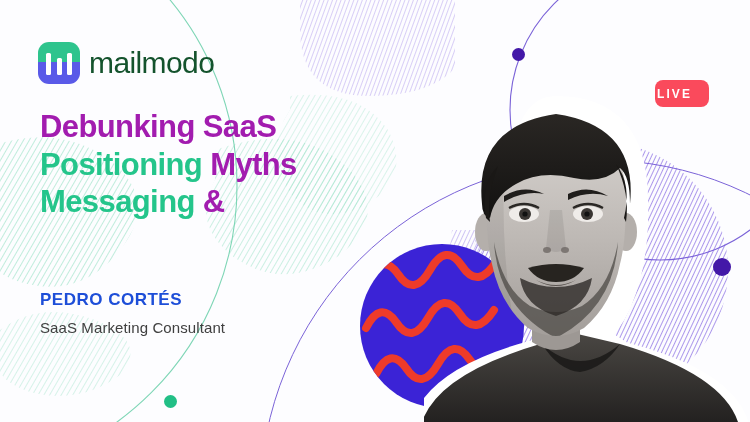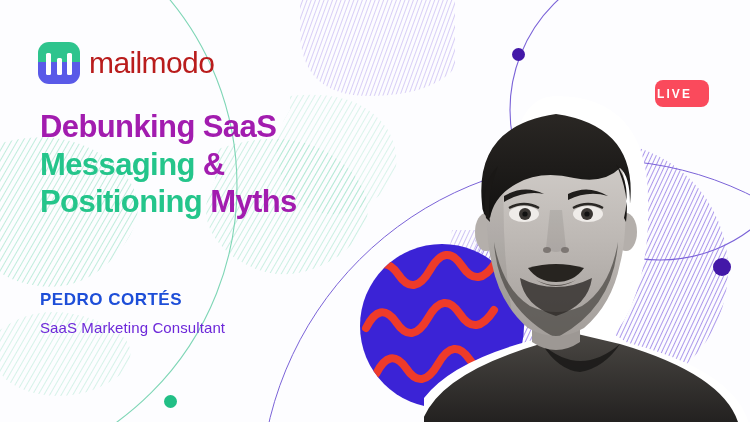--- a/index.html
+++ b/index.html
@@ -20,41 +20,41 @@
 
   
   #logo{position:absolute;left:38px;top:42px;display:flex;align-items:center;gap:9px;}
   #logo-mark{
     position:relative;width:42px;height:42px;border-radius:11px;
     background:linear-gradient(180deg,#2ec48d 0%,#2ec48d 47%,#5a5ae8 47%,#5a5ae8 100%);
     overflow:hidden;flex:none;
   }
   #logo-mark .bar{position:absolute;background:#ffffff;border-radius:1.5px;}
   #logo-word{
-    font-size:30px;letter-spacing:-0.6px;color:#b91c1c;
+    font-size:30px;letter-spacing:-0.6px;color:#14532d;
     font-weight:400;line-height:1;white-space:nowrap;
   }
 
   
   #headline{
     position:absolute;left:40px;top:108px;width:400px;
     font-size:31px;line-height:1.21;font-weight:700;letter-spacing:-0.6px;
   }
   #headline .ln{display:block;white-space:nowrap;}
   .c-purple{color:#a21caf;}
   .c-green{color:#24c58b;}
 
   
   #speaker{position:absolute;left:40px;top:290px;}
   #speaker-name{
     font-size:17px;font-weight:700;color:#1d4ed8;letter-spacing:0.5px;
     line-height:1.2;white-space:nowrap;
   }
   #speaker-role{
-    margin-top:9px;font-size:15px;font-weight:400;color:#6d28d9;
+    margin-top:9px;font-size:15px;font-weight:400;color:#404040;
     letter-spacing:0.1px;line-height:1.2;white-space:nowrap;
   }
 
   
   #live-badge{
     position:absolute;left:655px;top:80px;
     width:54px;height:27px;border-radius:8px;
     background:#fa4a5c;
     display:flex;align-items:center;justify-content:flex-start;
   }
@@ -246,24 +246,24 @@
 
   <div id="live-badge">
     <span>LIVE</span>
   </div>
 
   <div id="headline">
     <span class="ln">
       <span class="c-purple">Debunking SaaS</span>
     </span>
     <span class="ln">
-      <span class="c-green">Messaging</span><span class="c-purple"> &amp;</span>
+      <span class="c-green">Positioning</span><span class="c-purple"> Myths</span>
     </span>
     <span class="ln">
-      <span class="c-green">Positioning</span><span class="c-purple"> Myths</span>
+      <span class="c-green">Messaging</span><span class="c-purple"> &amp;</span>
     </span>
   </div>
 
   <div id="speaker">
     <div id="speaker-name">PEDRO CORTÉS</div>
     <div id="speaker-role">SaaS Marketing Consultant</div>
   </div>
 
 </div>
 

